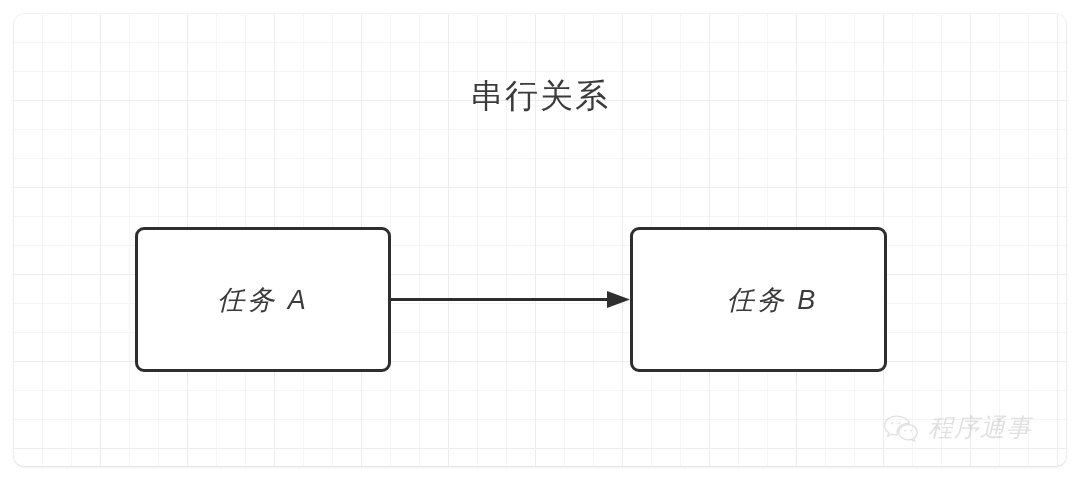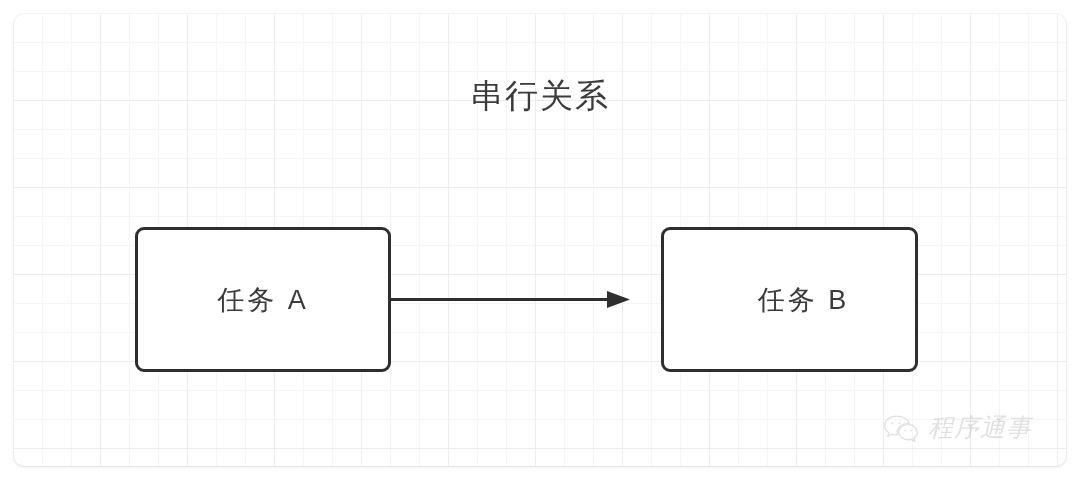--- a/index.html
+++ b/index.html
@@ -73,30 +73,31 @@
 
   .task-box {
     position: absolute;
     box-sizing: border-box;
     background: #ffffff;
     border: 3px solid #2e2e2e;
     border-radius: 9px;
     display: flex;
     align-items: center;
     justify-content: center;
+    font-style: italic;
   }
   .task-box .task-label {
     font-size: 27px;
     font-weight: 500;
     letter-spacing: 3px;
     color: #3b3b3b;
   }
 
   #task-a { left: 121px; top: 213px; width: 256px; height: 145px; }
-  #task-b { left: 647px; top: 213px; width: 257px; height: 145px; padding-left: 28px; }
+  #task-b { left: 616px; top: 213px; width: 257px; height: 145px; padding-left: 28px; }
 
   .connector-svg {
     position: absolute;
     left: 0;
     top: 0;
     width: 1052px;
     height: 452px;
     overflow: visible;
   }
 

